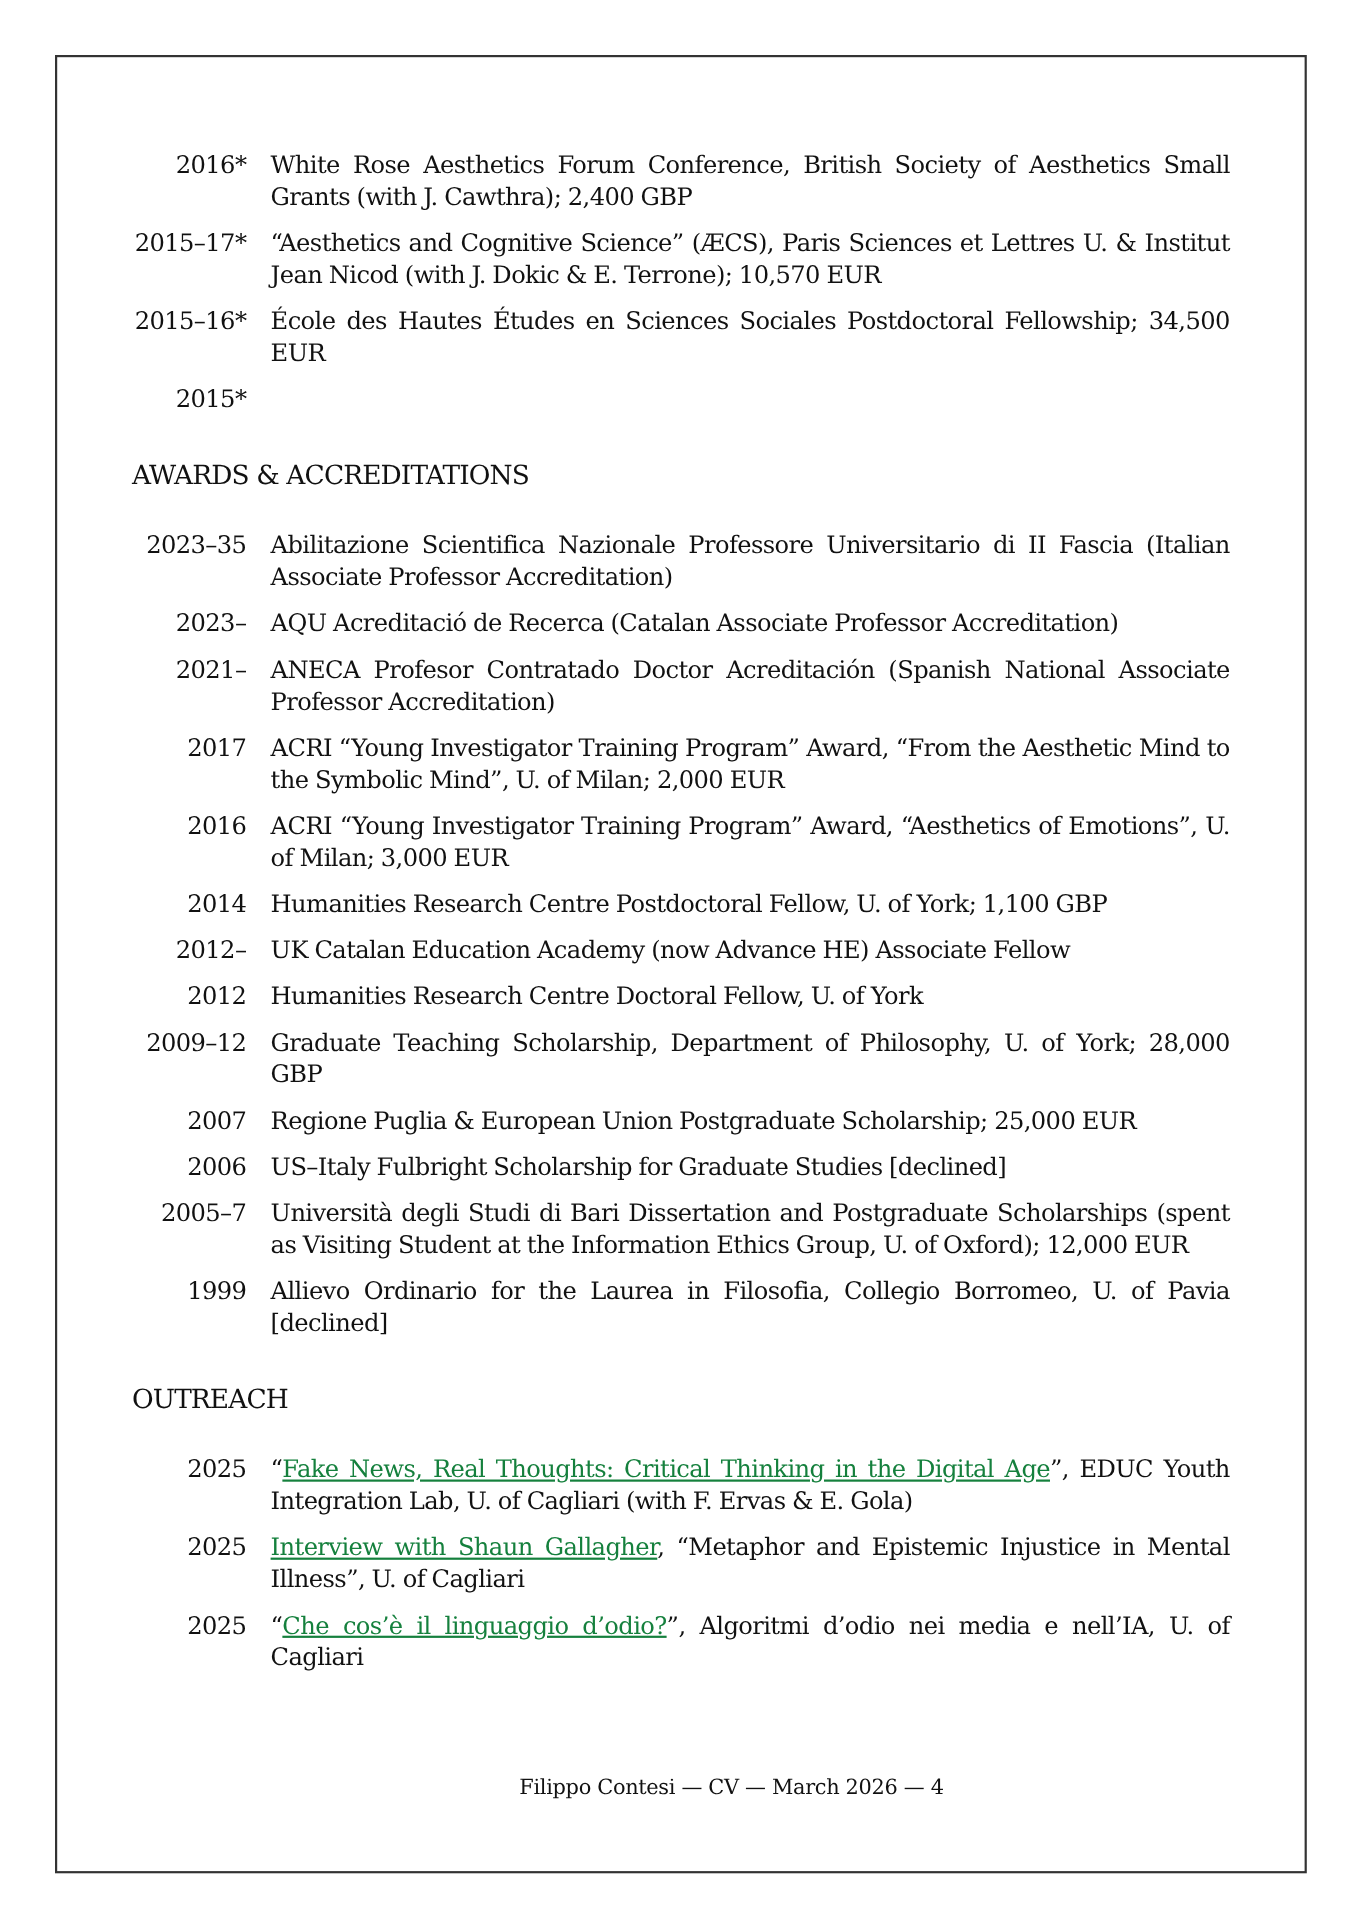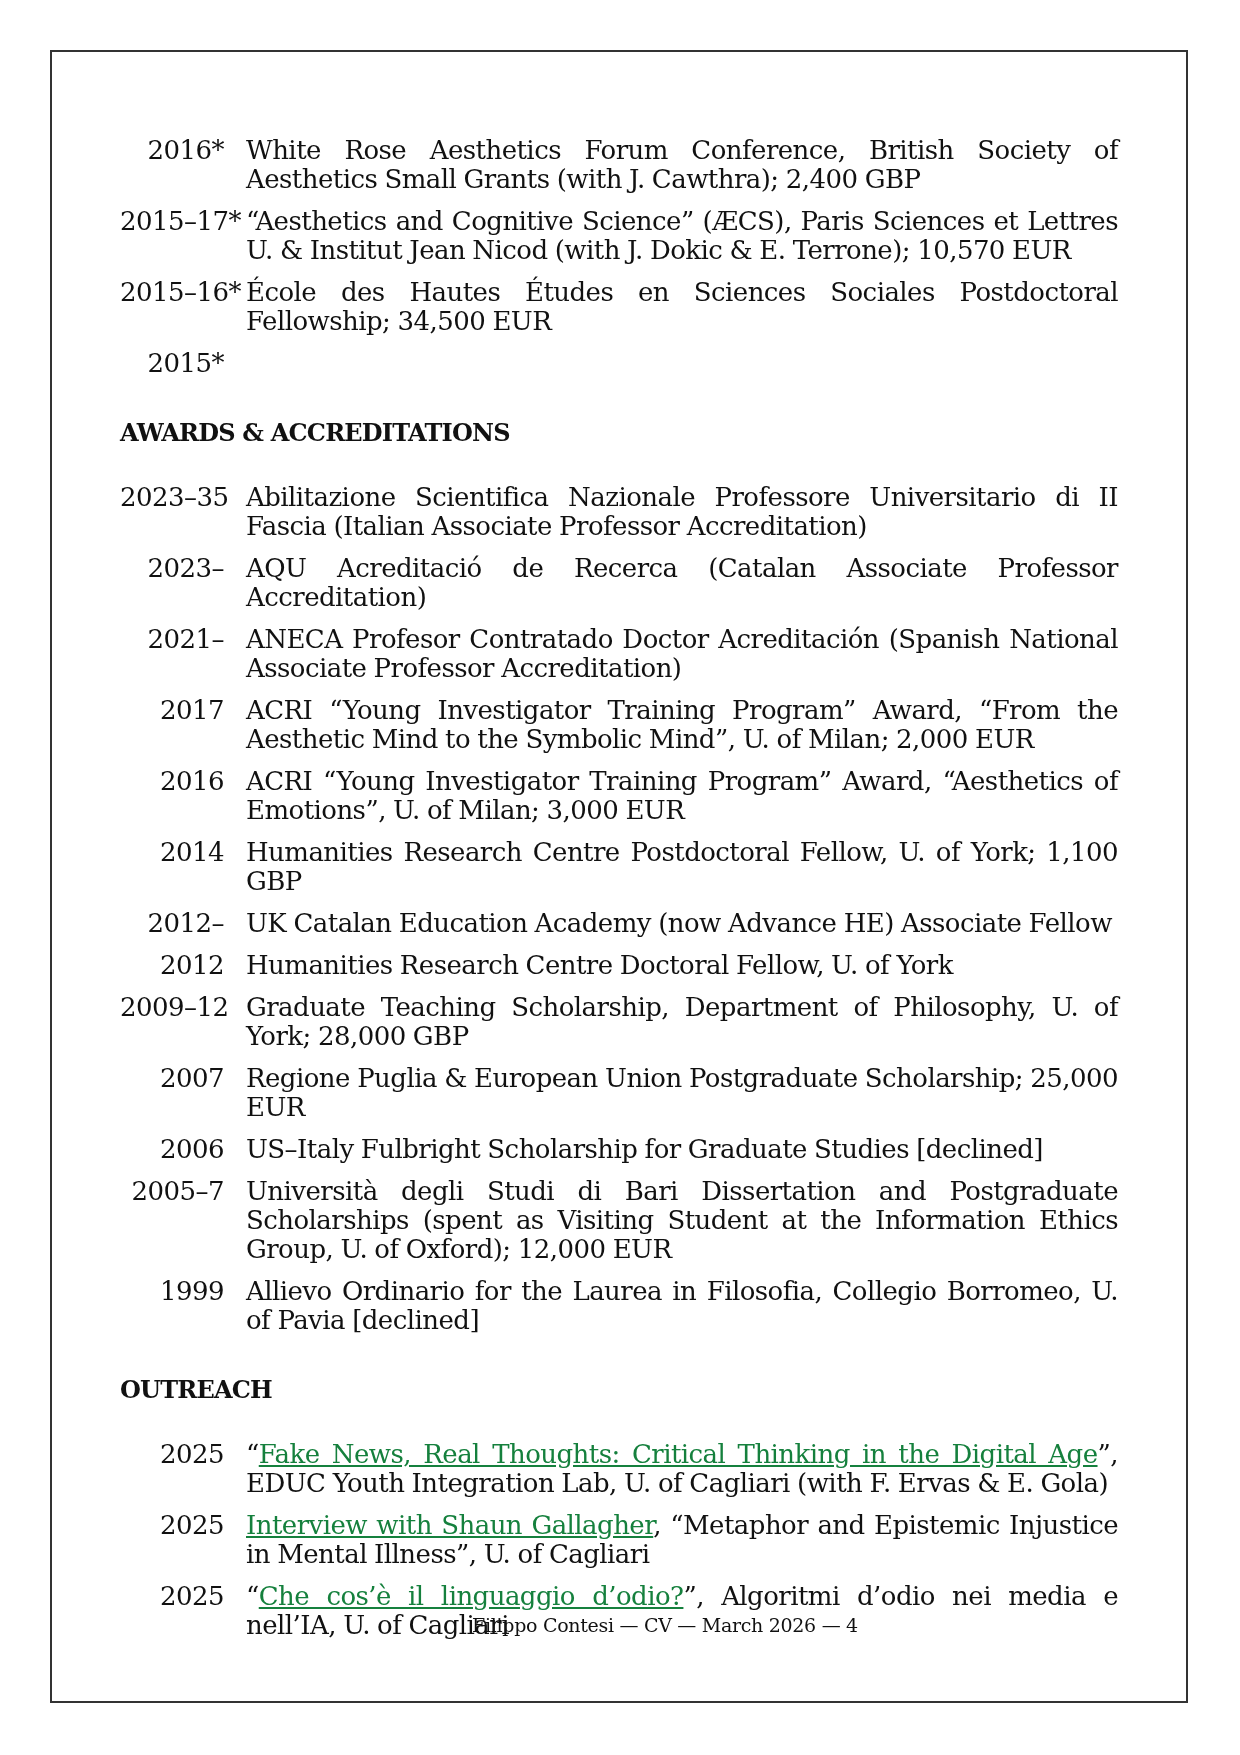--- a/index.html
+++ b/index.html
@@ -1,26 +1,26 @@
 <!DOCTYPE html>
 <html><head>
 <meta charset="utf-8">
 <style>
   html, body { margin: 0; padding: 0; background: #ffffff; }
   body { width: 1240px; height: 1755px; position: relative; overflow: hidden;
          font-family: "DejaVu Serif", "Liberation Serif", serif; color: #111; }
   .page-border { position: absolute; left: 50px; top: 50px; width: 1138px; height: 1653px;
                  border: 2px solid #333; box-sizing: border-box; }
   .content { position: absolute; left: 120px; top: 136px; width: 998px; }
-  .entry { display: flex; font-size: 26px; line-height: 29px; margin-bottom: 13px;
+  .entry { display: flex; font-size: 22px; line-height: 29px; margin-bottom: 13px;
            letter-spacing: -0.55px; word-spacing: -0.5px; }
   .entry .year { width: 104px; text-align: right; flex: none; padding-right: 22px;
                  box-sizing: content-box; white-space: nowrap; }
   .entry .desc { flex: 1; text-align: justify; }
-  .section-title { font-weight: bold; font-size: 24px; letter-spacing: -0.8px;
+  .section-title { font-weight: normal; font-size: 24px; letter-spacing: -0.8px;
                    margin: 40px 0 36px 0; }
   a.link { color: #15803d; text-underline-offset: 2px; }
   .footer { position: absolute; left: 0; width: 1240px; top: 1614px; text-align: center;
             font-size: 19px; letter-spacing: -0.3px; padding-left: 45px; }
 </style>
 </head>
 <body>
 
 <div class="page-border"></div>
 

